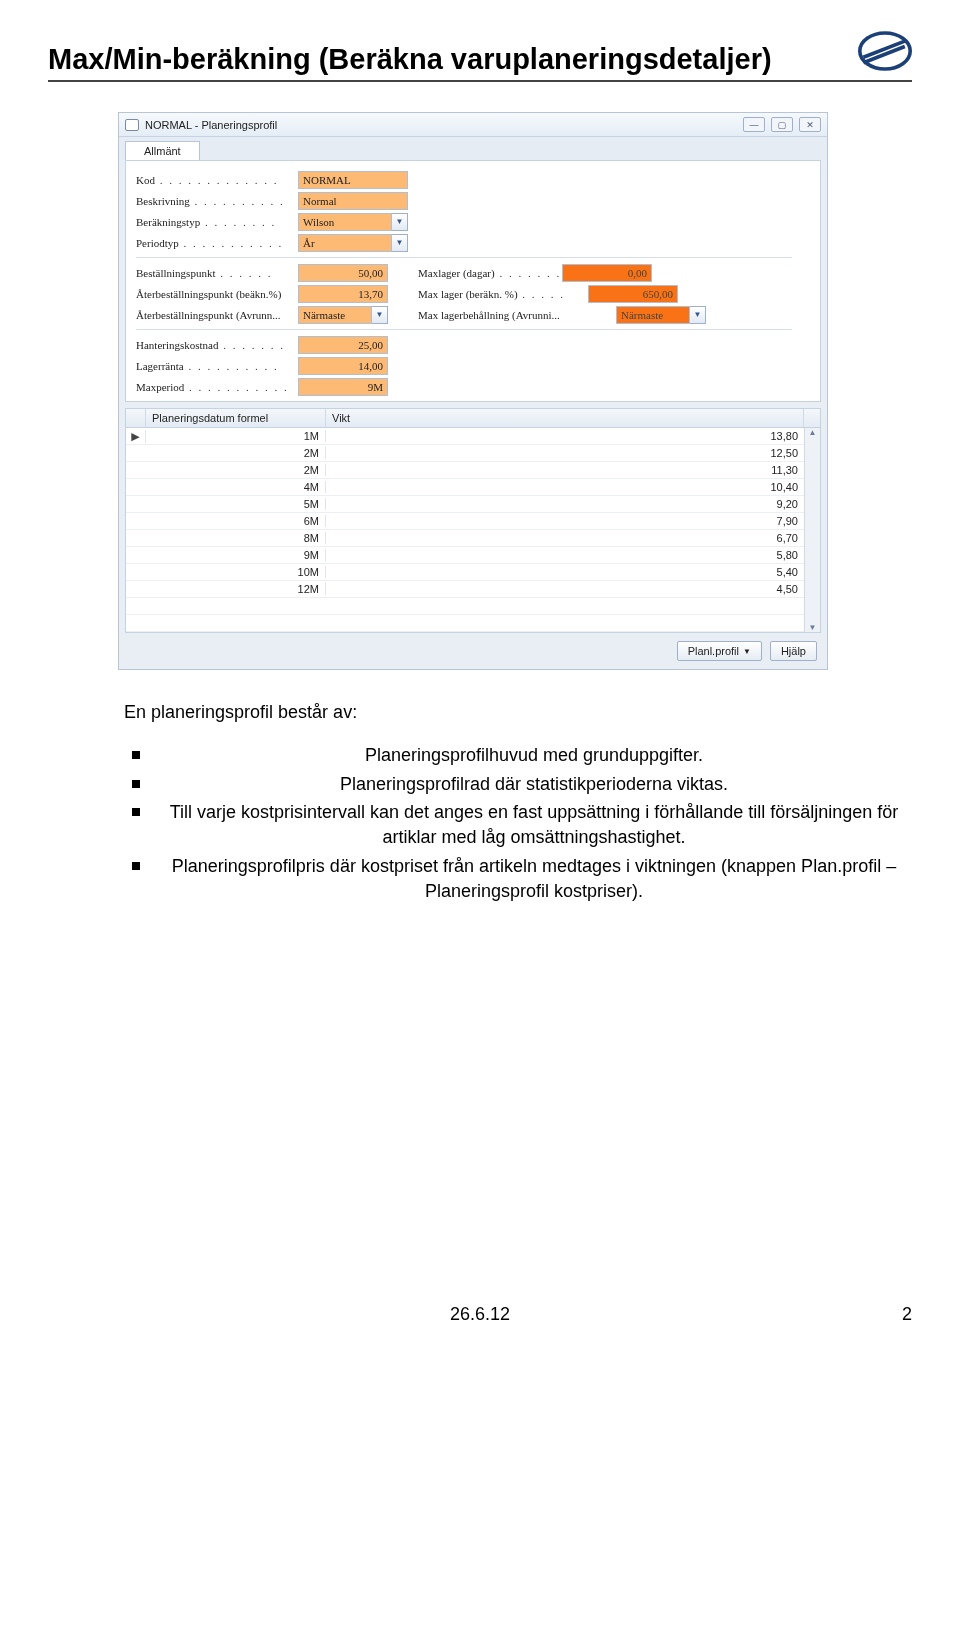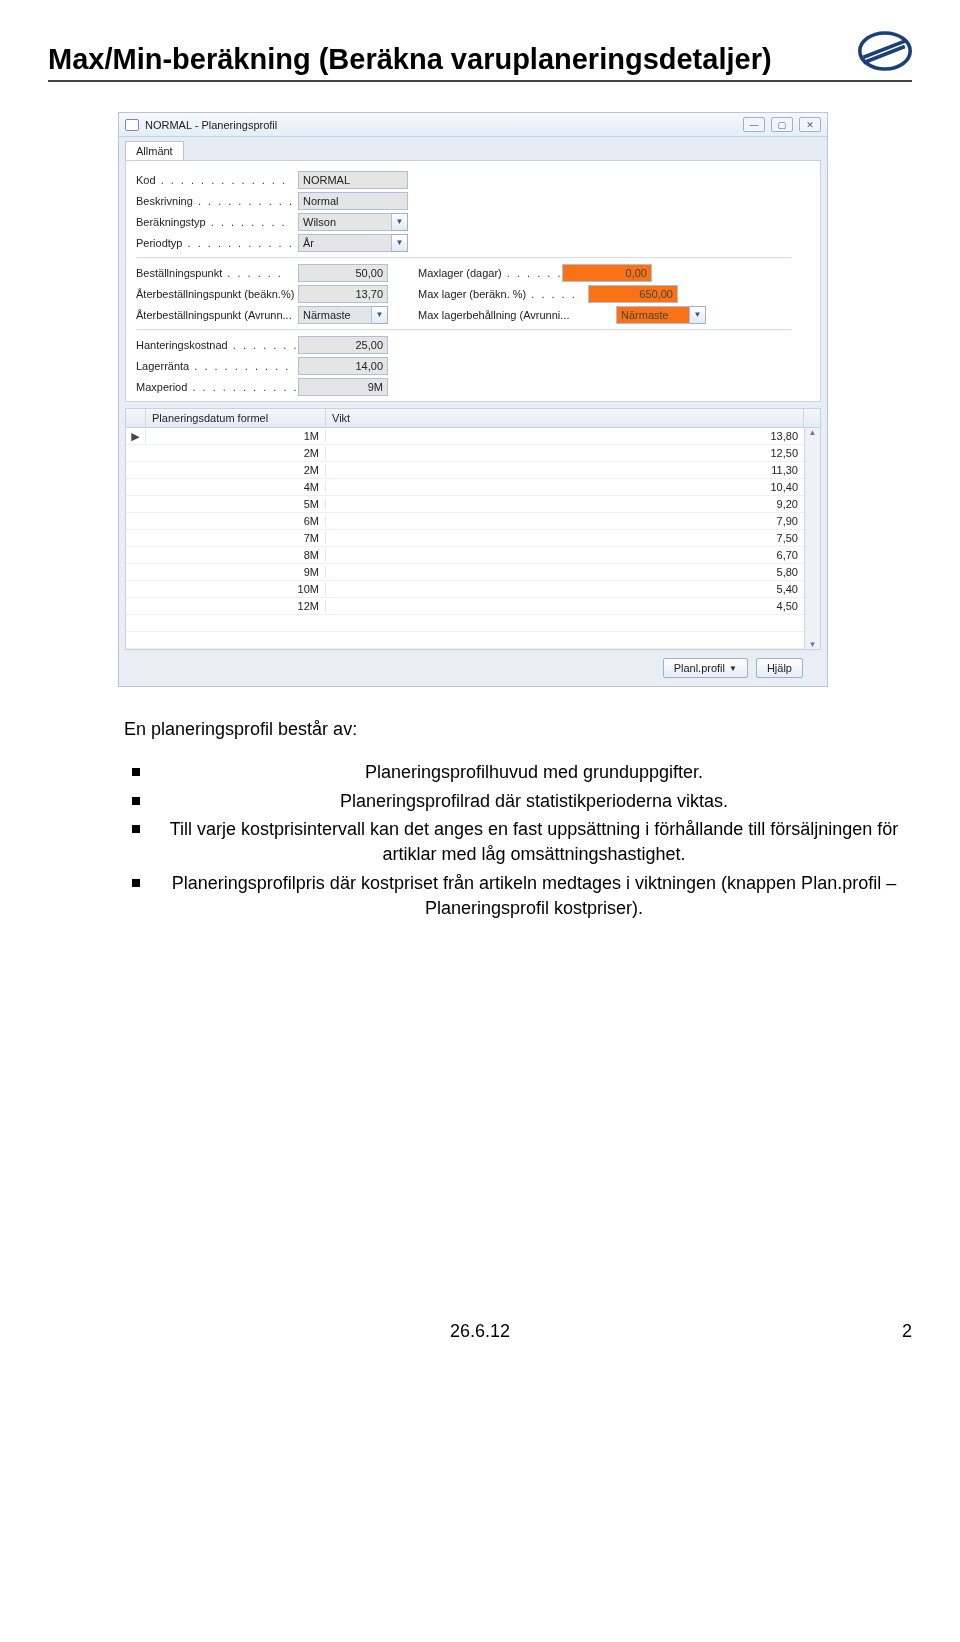--- a/index.html
+++ b/index.html
@@ -63,47 +63,48 @@
   }
   .tab-strip {
     padding: 4px 6px 0 6px;
     background: #e6ecf4;
   }
   .tab {
     display: inline-block;
     background: #fff;
     border: 1px solid #b8c5d6;
     border-bottom: none;
-    padding: 3px 10px;
+    padding: 3px 18px;
     font-size: 11px;
   }
   .form-area {
     background: #fff;
     border: 1px solid #c5d2e2;
     margin: 0 6px;
     padding: 8px 28px 4px 10px;
+    font-family: Liberation Serif, serif;
   }
   .form-row {
     display: flex;
     align-items: center;
     height: 21px;
   }
   .form-row .lbl {
     width: 162px;
     font-size: 11px;
     white-space: nowrap;
     overflow: hidden;
   }
   .dots {
     letter-spacing: 2px;
     color: #333;
   }
   .fld {
     border: 1px solid #b0bfd3;
-    background: #e5e5e5;
+    background: #fdba74;
     height: 18px;
     padding: 0 4px;
     font-size: 11px;
     display: flex;
     align-items: center;
   }
   .fld.w110 { width: 110px; }
   .fld.w90 { width: 90px; justify-content: flex-end; }
   .fld.readonly { background: #f97316; color:#444; justify-content:flex-end; }
   .dd {
@@ -164,21 +165,21 @@
     text-align: right;
   }
   .grid-scroll-col {
     position:absolute; right:0; top:0; bottom:0; width:16px;
     background:#eef2f7; border-left:1px solid #d0d9e6;
     display:flex; flex-direction:column; justify-content:space-between;
     font-size:8px; color:#6a7b95; align-items:center;
   }
   .bottom-buttons {
     display:flex; justify-content:flex-end; gap:8px;
-    padding: 8px 24px;
+    padding: 8px 10px;
   }
   .ui-btn {
     border:1px solid #9fb0c8;
     background: linear-gradient(#fff,#e6ecf4);
     padding: 3px 10px;
     font-size:11px;
     border-radius:2px;
     display:flex; align-items:center; gap:4px;
   }
   .bullet-block {
@@ -353,26 +354,20 @@
               <div style="width: 16px;"></div>
             </div>
             <div class="grid-row">
               <div class="gc-sel"></div>
               <div class="gc-date">6M</div>
               <div class="gc-vikt">7,90</div>
               <div style="width: 16px;"></div>
             </div>
             <div class="grid-row">
               <div class="gc-sel"></div>
-              <div class="gc-date">7M</div>
-              <div class="gc-vikt">7,50</div>
-              <div style="width: 16px;"></div>
-            </div>
-            <div class="grid-row">
-              <div class="gc-sel"></div>
               <div class="gc-date">8M</div>
               <div class="gc-vikt">6,70</div>
               <div style="width: 16px;"></div>
             </div>
             <div class="grid-row">
               <div class="gc-sel"></div>
               <div class="gc-date">9M</div>
               <div class="gc-vikt">5,80</div>
               <div style="width: 16px;"></div>
             </div>

